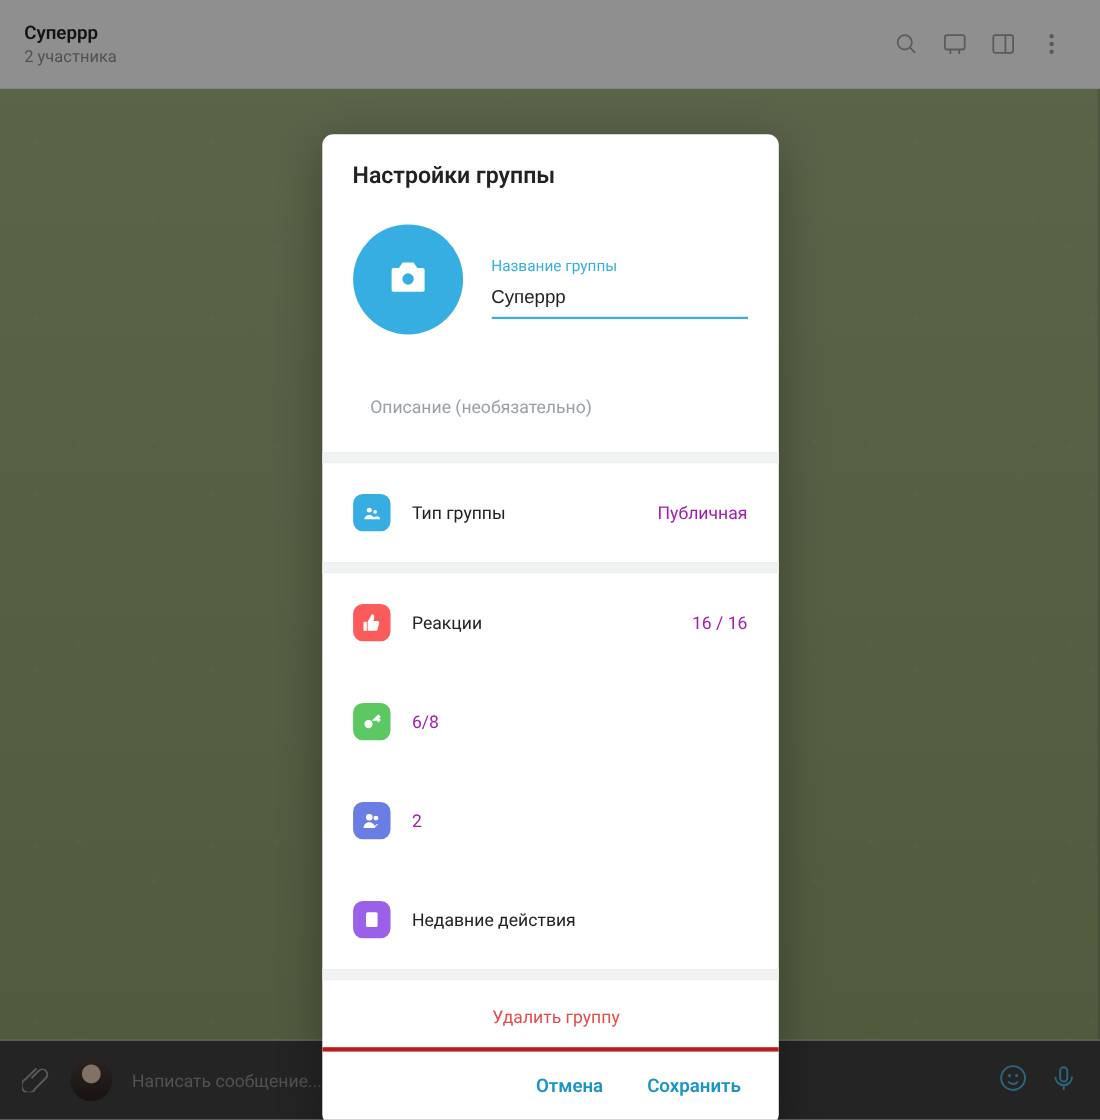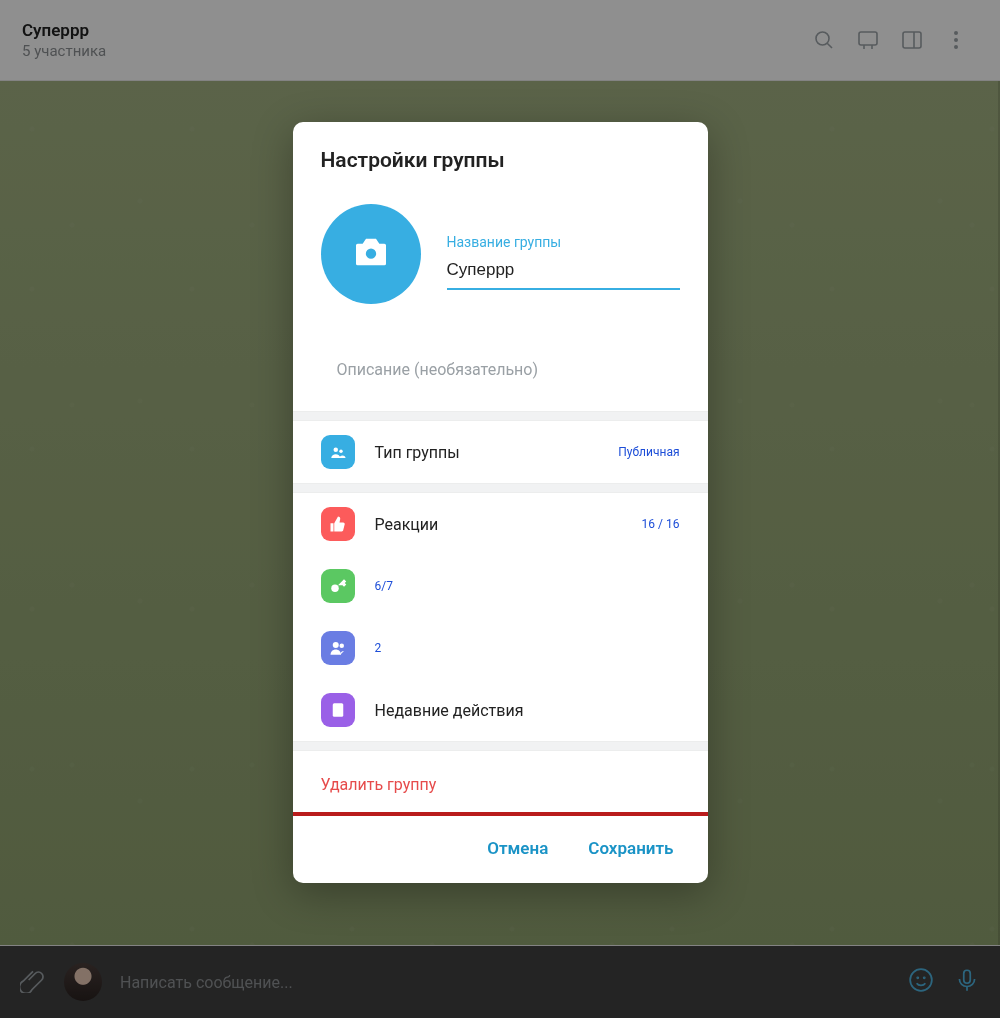--- a/index.html
+++ b/index.html
@@ -97,44 +97,45 @@
   .desc-row {
     padding: 46px 28px 32px 44px;
     font-size:16px; color:#9aa0a5;
     cursor:text;
   }
 
   .section-sep { height:10px; background:#f1f2f3; border-top:1px solid #eceded; border-bottom:1px solid #eceded; }
 
   .menu-item {
     display:flex; align-items:center;
-    padding: 14px 28px;
+    padding: 28px 28px;
     gap: 20px;
     cursor:pointer;
   }
   .menu-item .micon {
     width:34px; height:34px; border-radius:9px;
     display:flex; align-items:center; justify-content:center;
     flex-shrink:0;
   }
   .menu-item .micon svg { width:18px; height:18px; fill:#fff; }
   .menu-item .mlabel { flex:1; font-size:16px; color:#222; }
-  .menu-item .mvalue { font-size:12px; color:#1d4ed8; }
+  .menu-item .mvalue { font-size:16px; color:#a21caf; }
 
   .ic-type { background:#37aee2; }
   .ic-react { background:#fc5b5b; }
   .ic-perm  { background:#5bc862; }
   .ic-admin { background:#4ab0e3; }
   .ic-memb  { background:#6a7de3; }
   .ic-log   { background:#9a60e7; }
 
   .delete-row {
     padding: 24px 17px 18px 28px;
     font-size:16px; color:#e64b4b;
     cursor:pointer;
+    text-align:center;
   }
 
   .modal-footer {
     display:flex; justify-content:flex-end; gap:40px;
     padding: 22px 34px 25px 34px;
     border-top: 4px solid #b91c1c;
   }
   .modal-footer .fbtn {
     font-size:17px; font-weight:600; color:#1a93c6;
     cursor:pointer;
@@ -144,21 +145,21 @@
     position:absolute; right:0; top:81px; width:2px; height:864px;
     background: rgba(0,0,0,0.12);
   }
 </style>
 </head>
 <body>
 
 <div class="app-header">
   <div class="titles">
     <div class="chat-title">Суперрр</div>
-    <div class="chat-subtitle">5 участника</div>
+    <div class="chat-subtitle">2 участника</div>
   </div>
   <div class="hicon">
     <svg viewBox="0 0 24 24">
         <circle cx="10.5" cy="10.5" r="6.5"></circle>
         <line x1="20" y1="20" x2="15.2" y2="15.2"></line>
       </svg>
   </div>
   <div class="hicon">
     <svg viewBox="0 0 24 24">
         <rect x="3" y="4" width="18" height="13" rx="2"></rect>
@@ -260,21 +261,21 @@
       <div class="mvalue">16 / 16</div>
     </div>
 
     <div class="menu-item">
       <div class="micon ic-perm">
         <svg viewBox="0 0 24 24">
             <circle cx="8" cy="15" r="5"></circle>
             <path d="M12 11l8-8 3 3-2 2 2 2-3 3-2-2"></path>
           </svg>
       </div>
-      <div class="mvalue">6/7</div>
+      <div class="mvalue">6/8</div>
     </div>
 
 
     <div class="menu-item">
       <div class="micon ic-memb">
         <svg viewBox="0 0 24 24">
             <circle cx="9" cy="8" r="4"></circle>
             <path d="M2 21c0-4 3-7 7-7s7 3 7 7"></path>
             <circle cx="17" cy="9" r="3"></circle>
             <path d="M15 21c0-3 2-5 5-5"></path>

